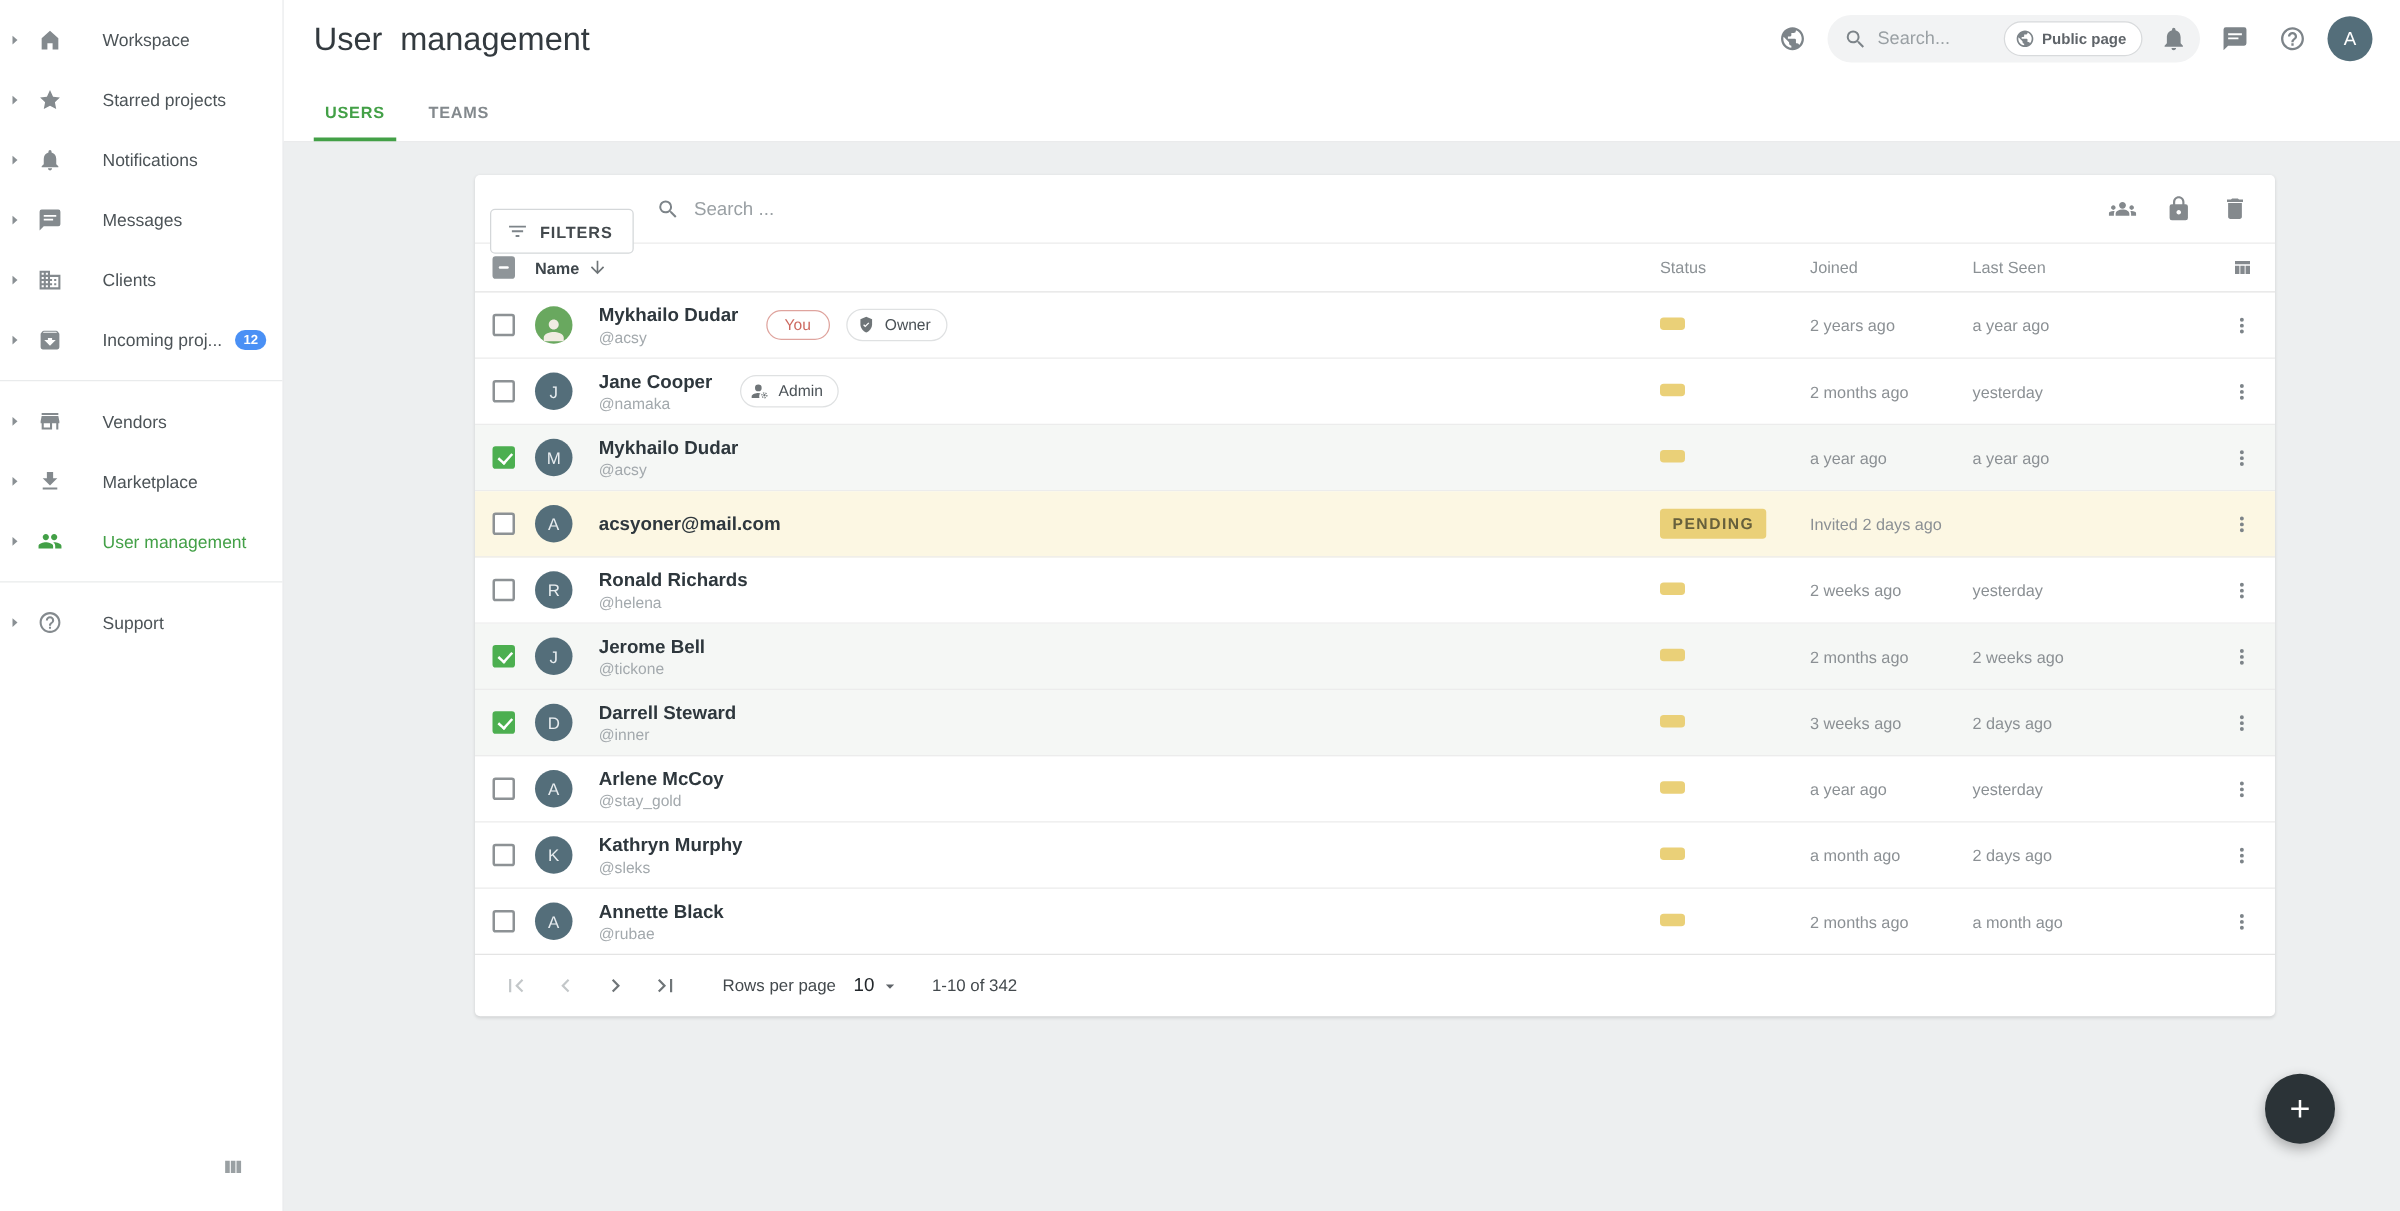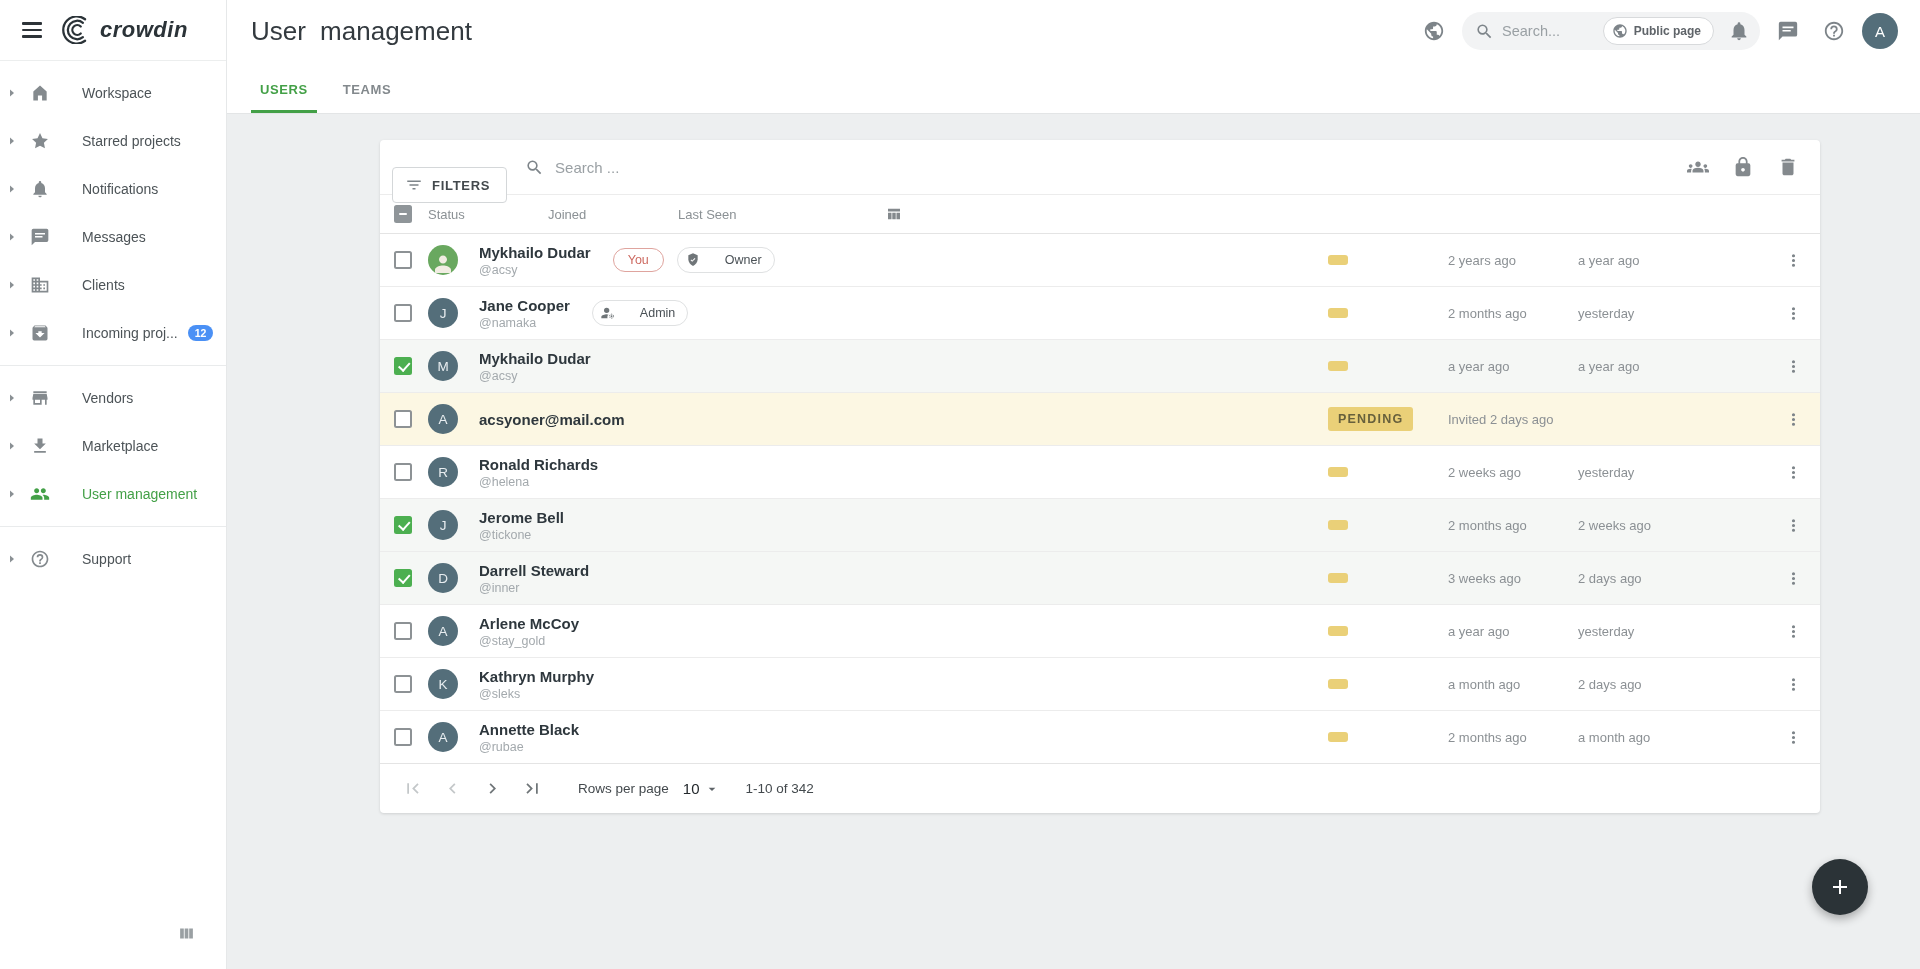--- a/index.html
+++ b/index.html
@@ -94,21 +94,21 @@
   .row.highlight { background:#fcf7e3; }
   .avatar { width:30px; height:30px; border-radius:50%; background:#546e7a; color:#e8edf0; font-size:13.5px; display:flex; align-items:center; justify-content:center; flex:none; margin-right:14px; }
   .avatar.photo { background:#69a85f; overflow:hidden; align-items:flex-end; }
   .avatar.photo svg { width:24px; height:24px; color:#f1ece2; }
   .name-col { display:flex; flex-direction:column; justify-content:center; gap:2px; min-width:0; }
   .uname { font-size:15px; font-weight:700; color:#2e373d; white-space:nowrap; }
   .uhandle { font-size:12.5px; color:#a3a9ad; }
   .badges { display:flex; align-items:center; gap:13px; margin-left:15px; }
   .badge { display:inline-flex; align-items:center; font-size:12.5px; }
   .badge.you { color:#cd6a61; border:1px solid #dfa49e; border-radius:13px; height:24px; padding:0 14px; }
-  .badge.outline { color:#4a5156; border:1px solid #dfe1e2; border-radius:14px; height:26px; padding:0 12px 0 7px; gap:24px; }
+  .badge.outline { color:#4a5156; border:1px solid #dfe1e2; border-radius:14px; height:26px; padding:0 12px 0 7px; gap:7px; }
   .badge .bicon { width:16px; height:16px; color:#6f7578; display:flex; }
   .badge .bicon svg { width:16px; height:16px; }
   .cell { font-size:13px; color:#8b9094; }
   .pending-badge { display:inline-block; background:#ead078; color:#67603c; font-size:12.5px; font-weight:700; letter-spacing:1.2px; padding:5px 10px; border-radius:3px; }
   .kebab { width:30px; height:30px; border:none; background:none; cursor:pointer; color:#7d8489; display:flex; align-items:center; justify-content:center; }
   .kebab svg { width:19px; height:19px; }
 
   
   .pagination { height:49px; display:flex; align-items:center; padding:0 12px; }
   .pg-btn { width:40px; height:40px; border:none; background:none; display:flex; align-items:center; justify-content:center; cursor:pointer; color:#6f7578; }
@@ -123,37 +123,20 @@
 
   .fab { position:absolute; right:52px; bottom:54px; width:56px; height:56px; border-radius:50%; border:none; background:#2b3337; color:#fff; cursor:pointer; box-shadow:0 4px 10px rgba(0,0,0,.3); display:flex; align-items:center; justify-content:center; }
   .fab svg { width:24px; height:24px; }
 </style>
 </head>
 <body>
 
 <div class="app">
 
   <aside class="sidebar">
-    <div class="sidebar-top">
-      <button class="hamburger">
-          <span></span>
-          <span></span>
-          <span></span>
-        </button>
-      <div class="logo">
-        <svg viewBox="0 0 30 26">
-          <g fill="none" stroke="#2b3338" stroke-width="2.1" stroke-linecap="round">
-            <path d="M18.5 9.7 A 4.6 4.6 0 1 0 18.5 16.3"></path>
-            <path d="M20.5 6.3 A 8.6 8.6 0 1 0 20.5 19.7"></path>
-            <path d="M22.5 3 A 12.6 12.6 0 1 0 22.5 23"></path>
-          </g>
-        </svg>
-        <span class="logo-text">crowdin</span>
-      </div>
-    </div>
     <nav class="nav">
         <div class="nav-item">
     <span class="nav-expand" hidden="">
       <svg viewBox="0 0 24 24">
               <path fill="currentColor" d="M8 5l8 7-8 7z"></path>
             </svg>
     </span>
     <span class="nav-icon">
             <svg viewBox="0 0 24 24">
               <path fill="currentColor" d="M12 3l8 7.2V21h-5.5v-6h-5v6H4V10.2z"></path>
@@ -387,20 +370,28 @@
                   <path fill="currentColor" d="M6 19c0 1.1.9 2 2 2h8c1.1 0 2-.9 2-2V7H6v12zM19 4h-3.5l-1-1h-5l-1 1H5v2h14V4z"></path>
                 </svg>
             </button>
           </div>
         </div>
 
         <div class="thead">
           <div class="col-check">
               <span class="cb indeterminate"></span>
             </div>
+          <div class="col-name">
+            <span class="th name">Name</span>
+            <span class="sort-icon">
+              <svg viewBox="0 0 24 24">
+                  <path fill="currentColor" d="M20 12l-1.41-1.41L13 16.17V4h-2v12.17l-5.58-5.59L4 12l8 8 8-8z"></path>
+                </svg>
+            </span>
+          </div>
           <div class="col-status"><span class="th">Status</span></div>
           <div class="col-joined"><span class="th">Joined</span></div>
           <div class="col-seen"><span class="th">Last Seen</span></div>
           <div class="col-actions">
             <button class="icon-btn cols-btn">
               <svg viewBox="0 0 24 24">
                   <path fill="currentColor" d="M4 5h16v3.6H4zM4 10.2h4.7V19H4zM9.7 10.2h4.6V19H9.7zM15.3 10.2H20V19h-4.7z"></path>
                 </svg>
             </button>
           </div>

